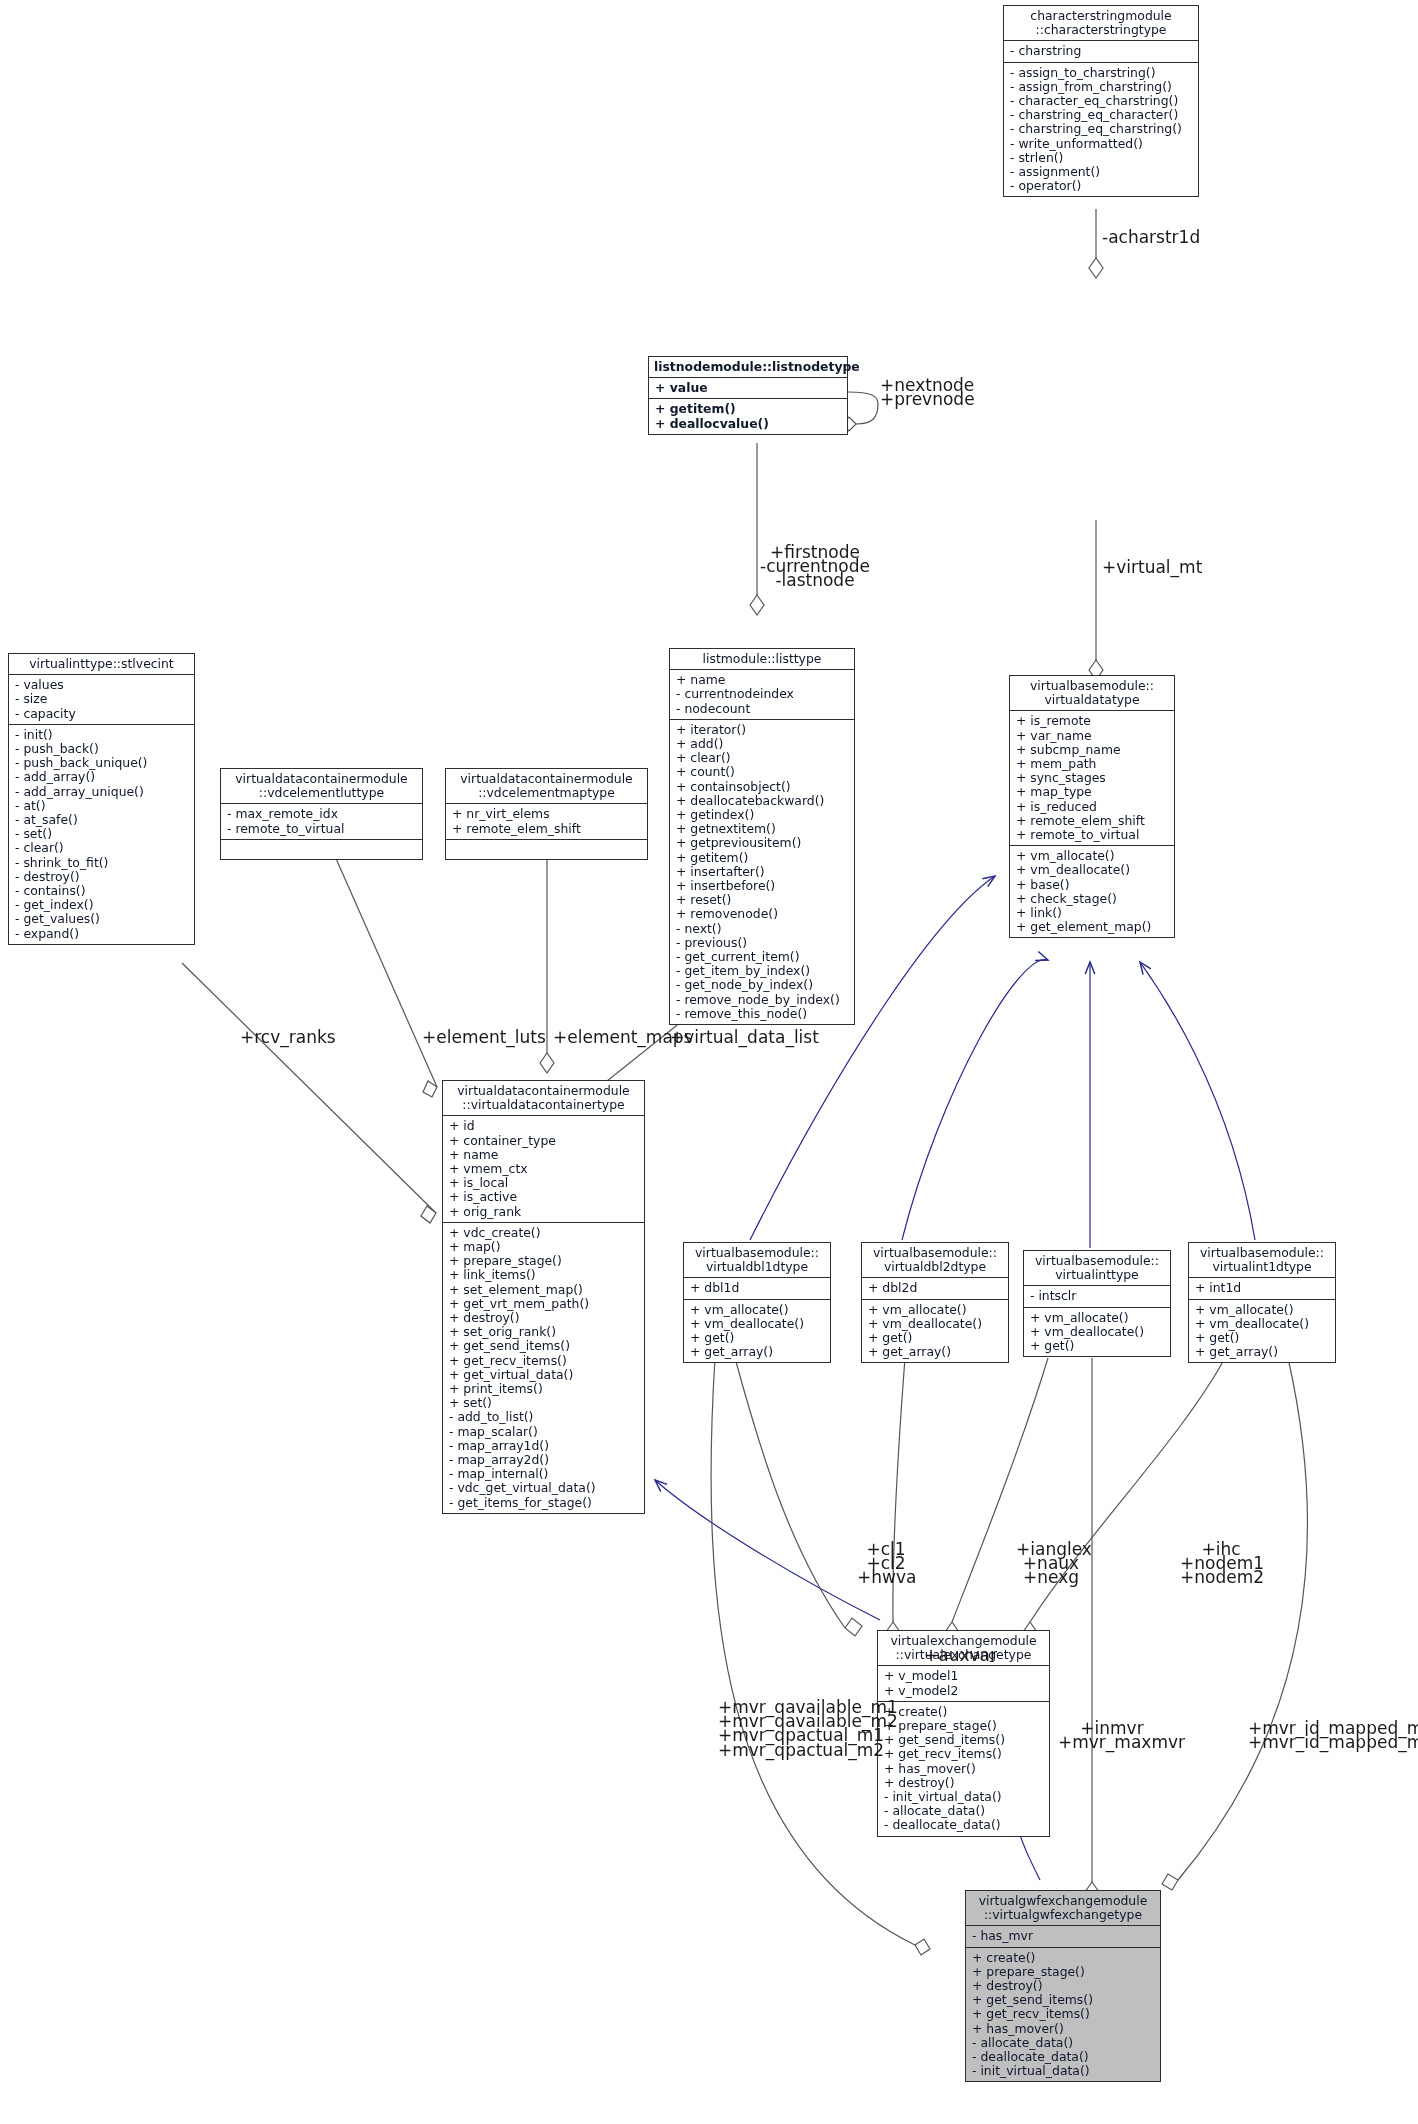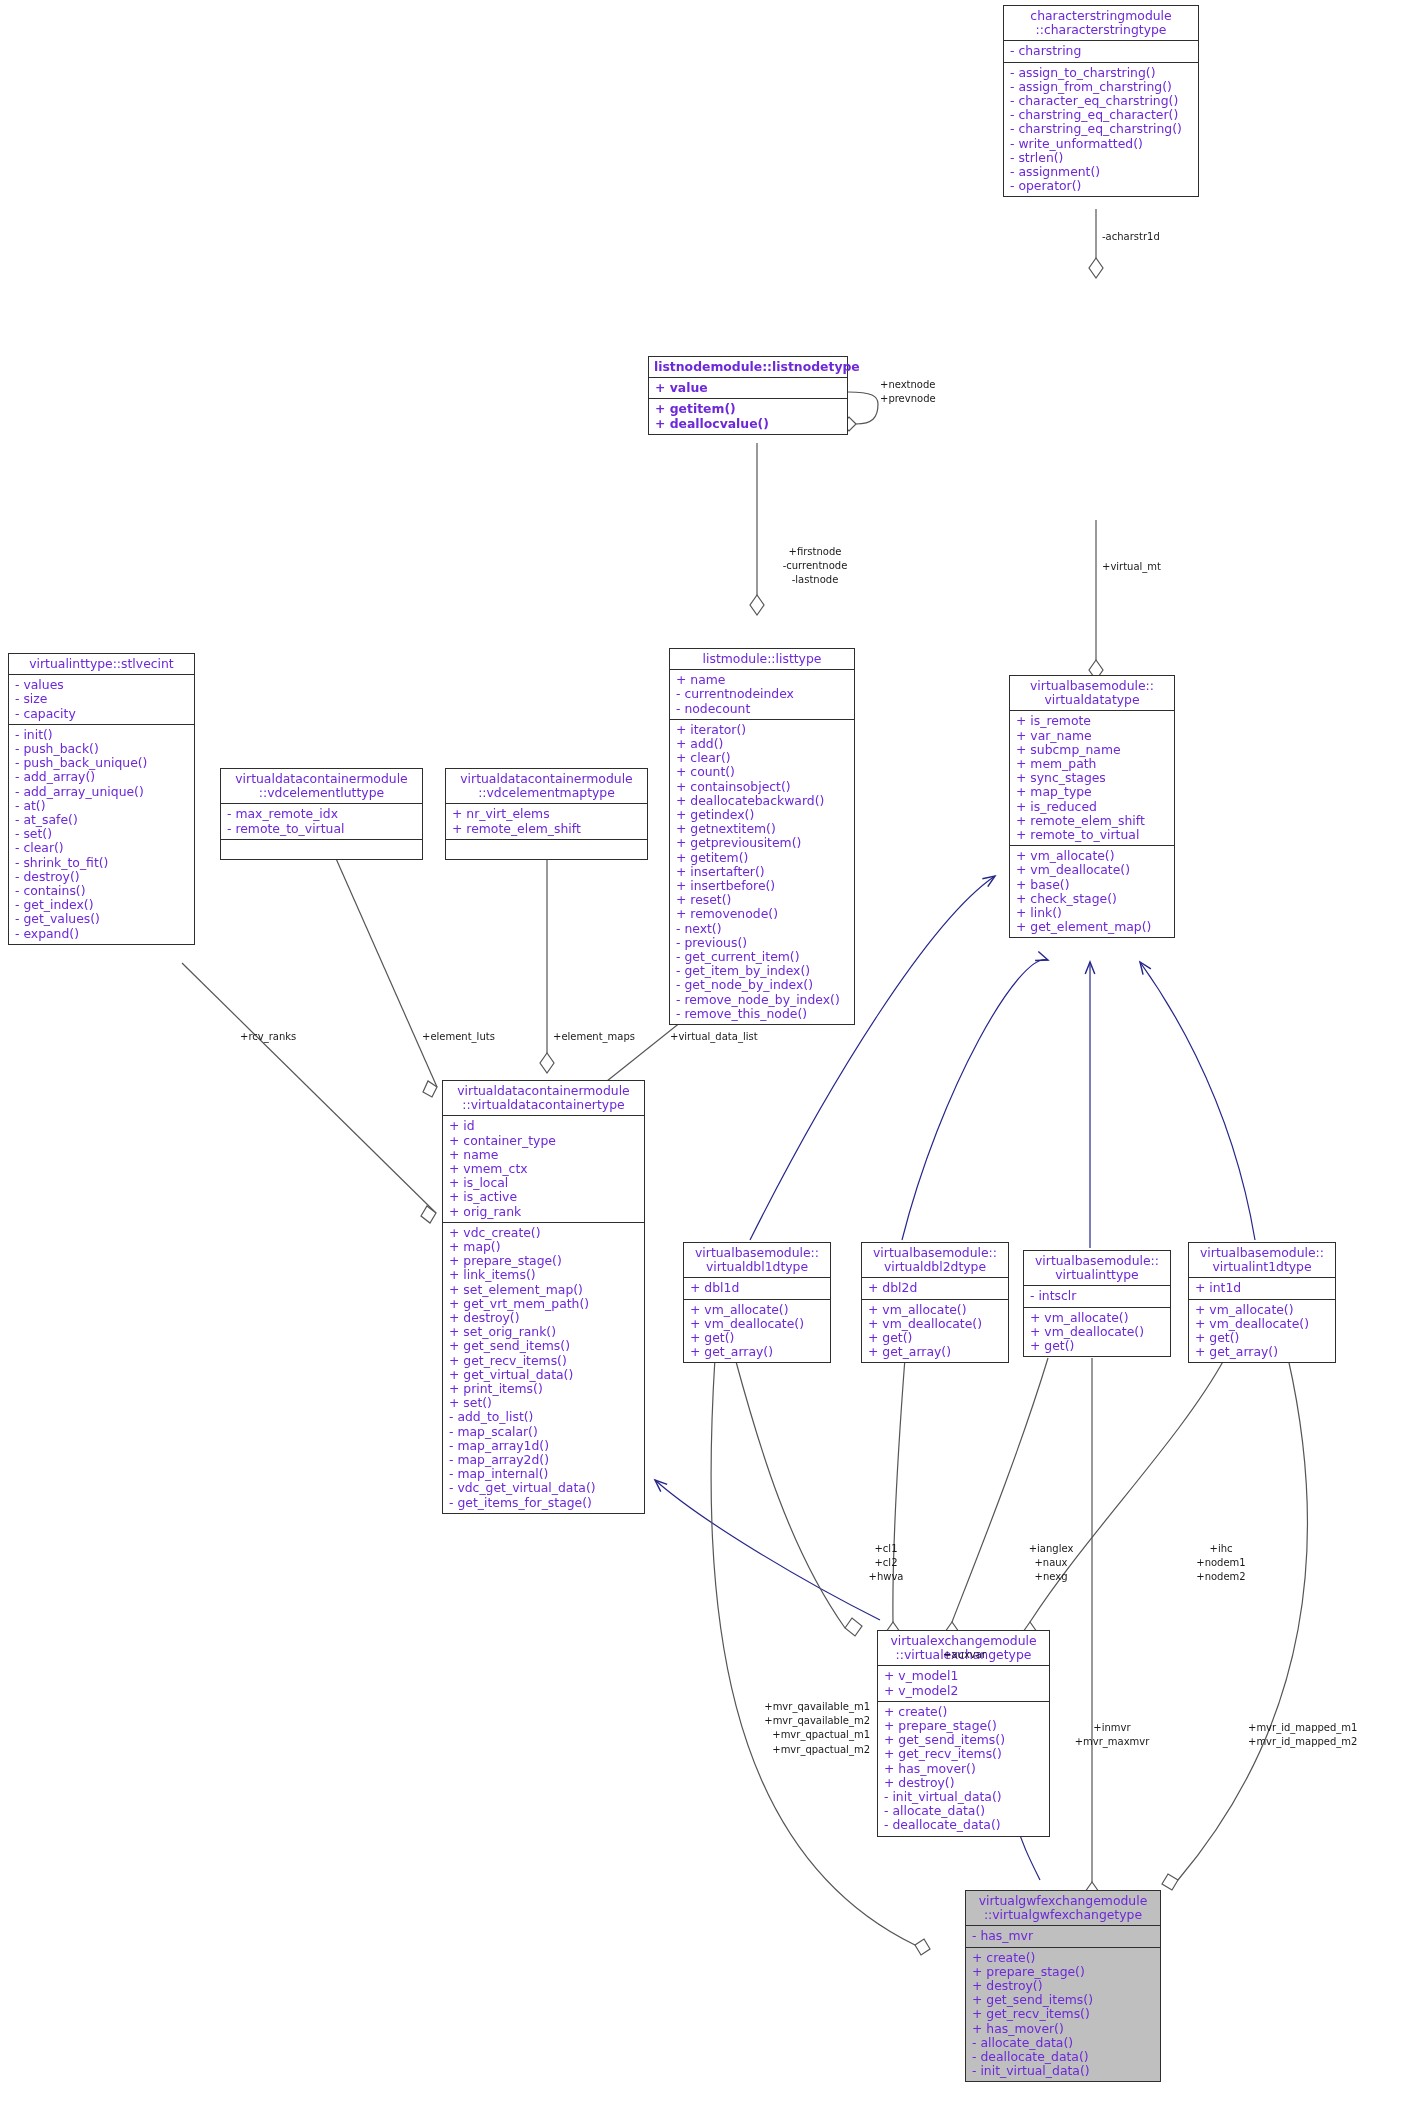--- a/index.html
+++ b/index.html
@@ -26,21 +26,21 @@
     height: 2124px;
     pointer-events: none;
   }
   .uml-box {
     position: absolute;
     box-sizing: border-box;
     border: 1.3px solid #2e2e2e;
     background: #ffffff;
     font-size: 12.4px;
     line-height: 14.2px;
-    color: #6d28d9;
+    color: #0f172a;
     z-index: 5;
   }
   .uml-box.shaded {
     background: #bfbfbf;
   }
   .uml-title {
     text-align: center;
     padding: 3px 5px 3px 5px;
     border-bottom: 1.3px solid #2e2e2e;
     white-space: pre-line;
@@ -52,21 +52,21 @@
   }
   .uml-attrs.empty, .uml-ops.empty {
     min-height: 13px;
   }
   .uml-ops {
     padding: 3px 5px 3px 6px;
     white-space: pre-line;
   }
   .edge-label {
     position: absolute;
-    font-size: 10px;
+    font-size: 17px;
     line-height: 14.2px;
     color: #1a1a1a;
     white-space: pre-line;
     z-index: 6;
     background: transparent;
   }
   .edge-label.ctr { text-align: center; }
   .edge-label.lft { text-align: left; }
   .edge-label.rgt { text-align: right; }
 </style>

